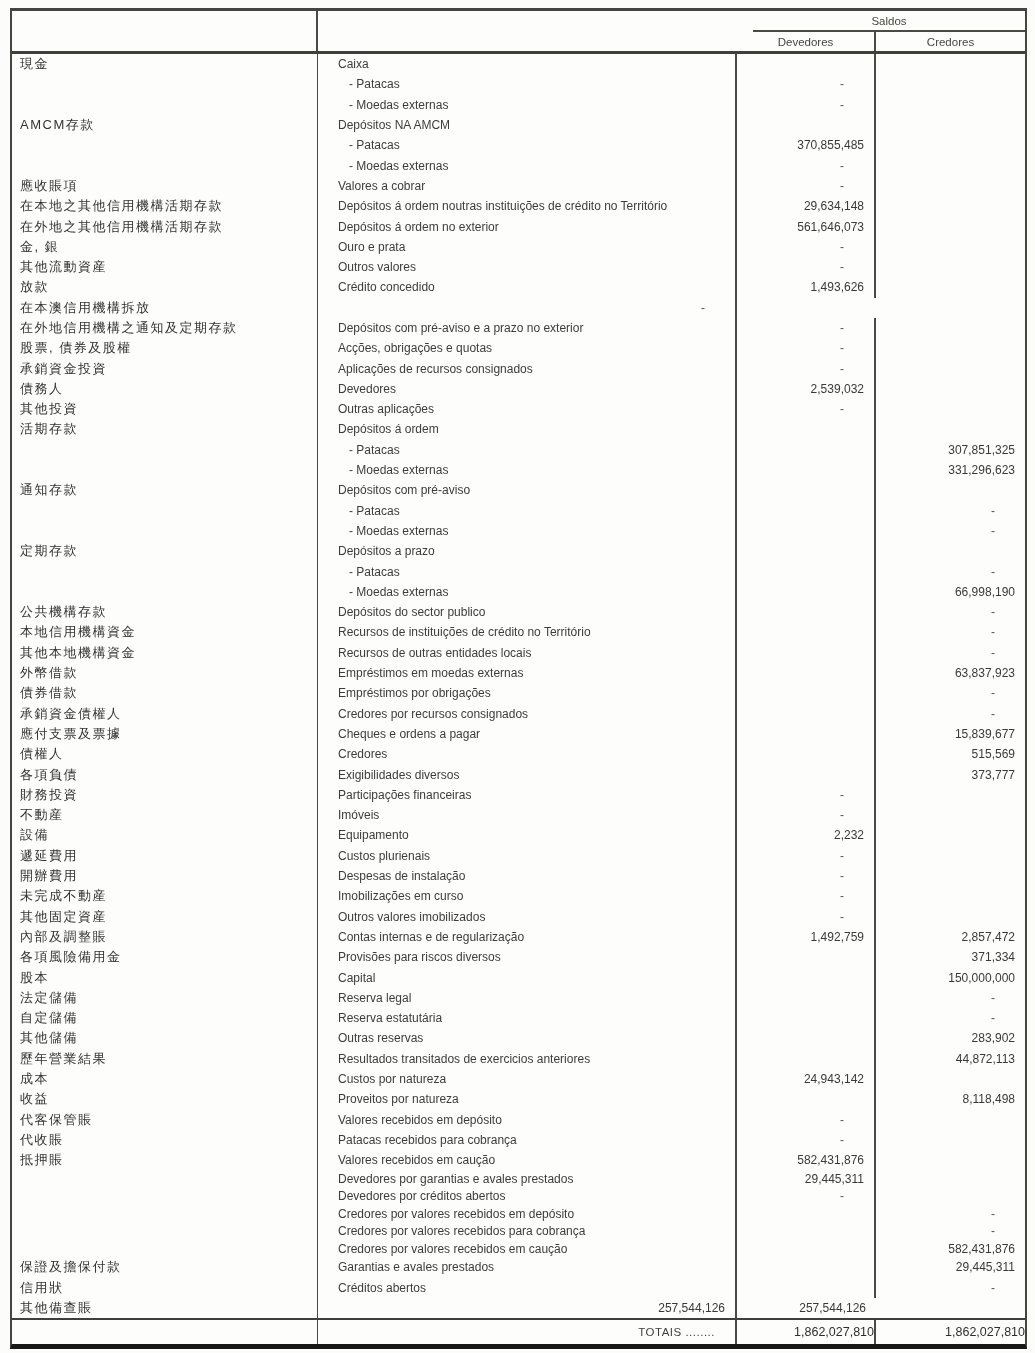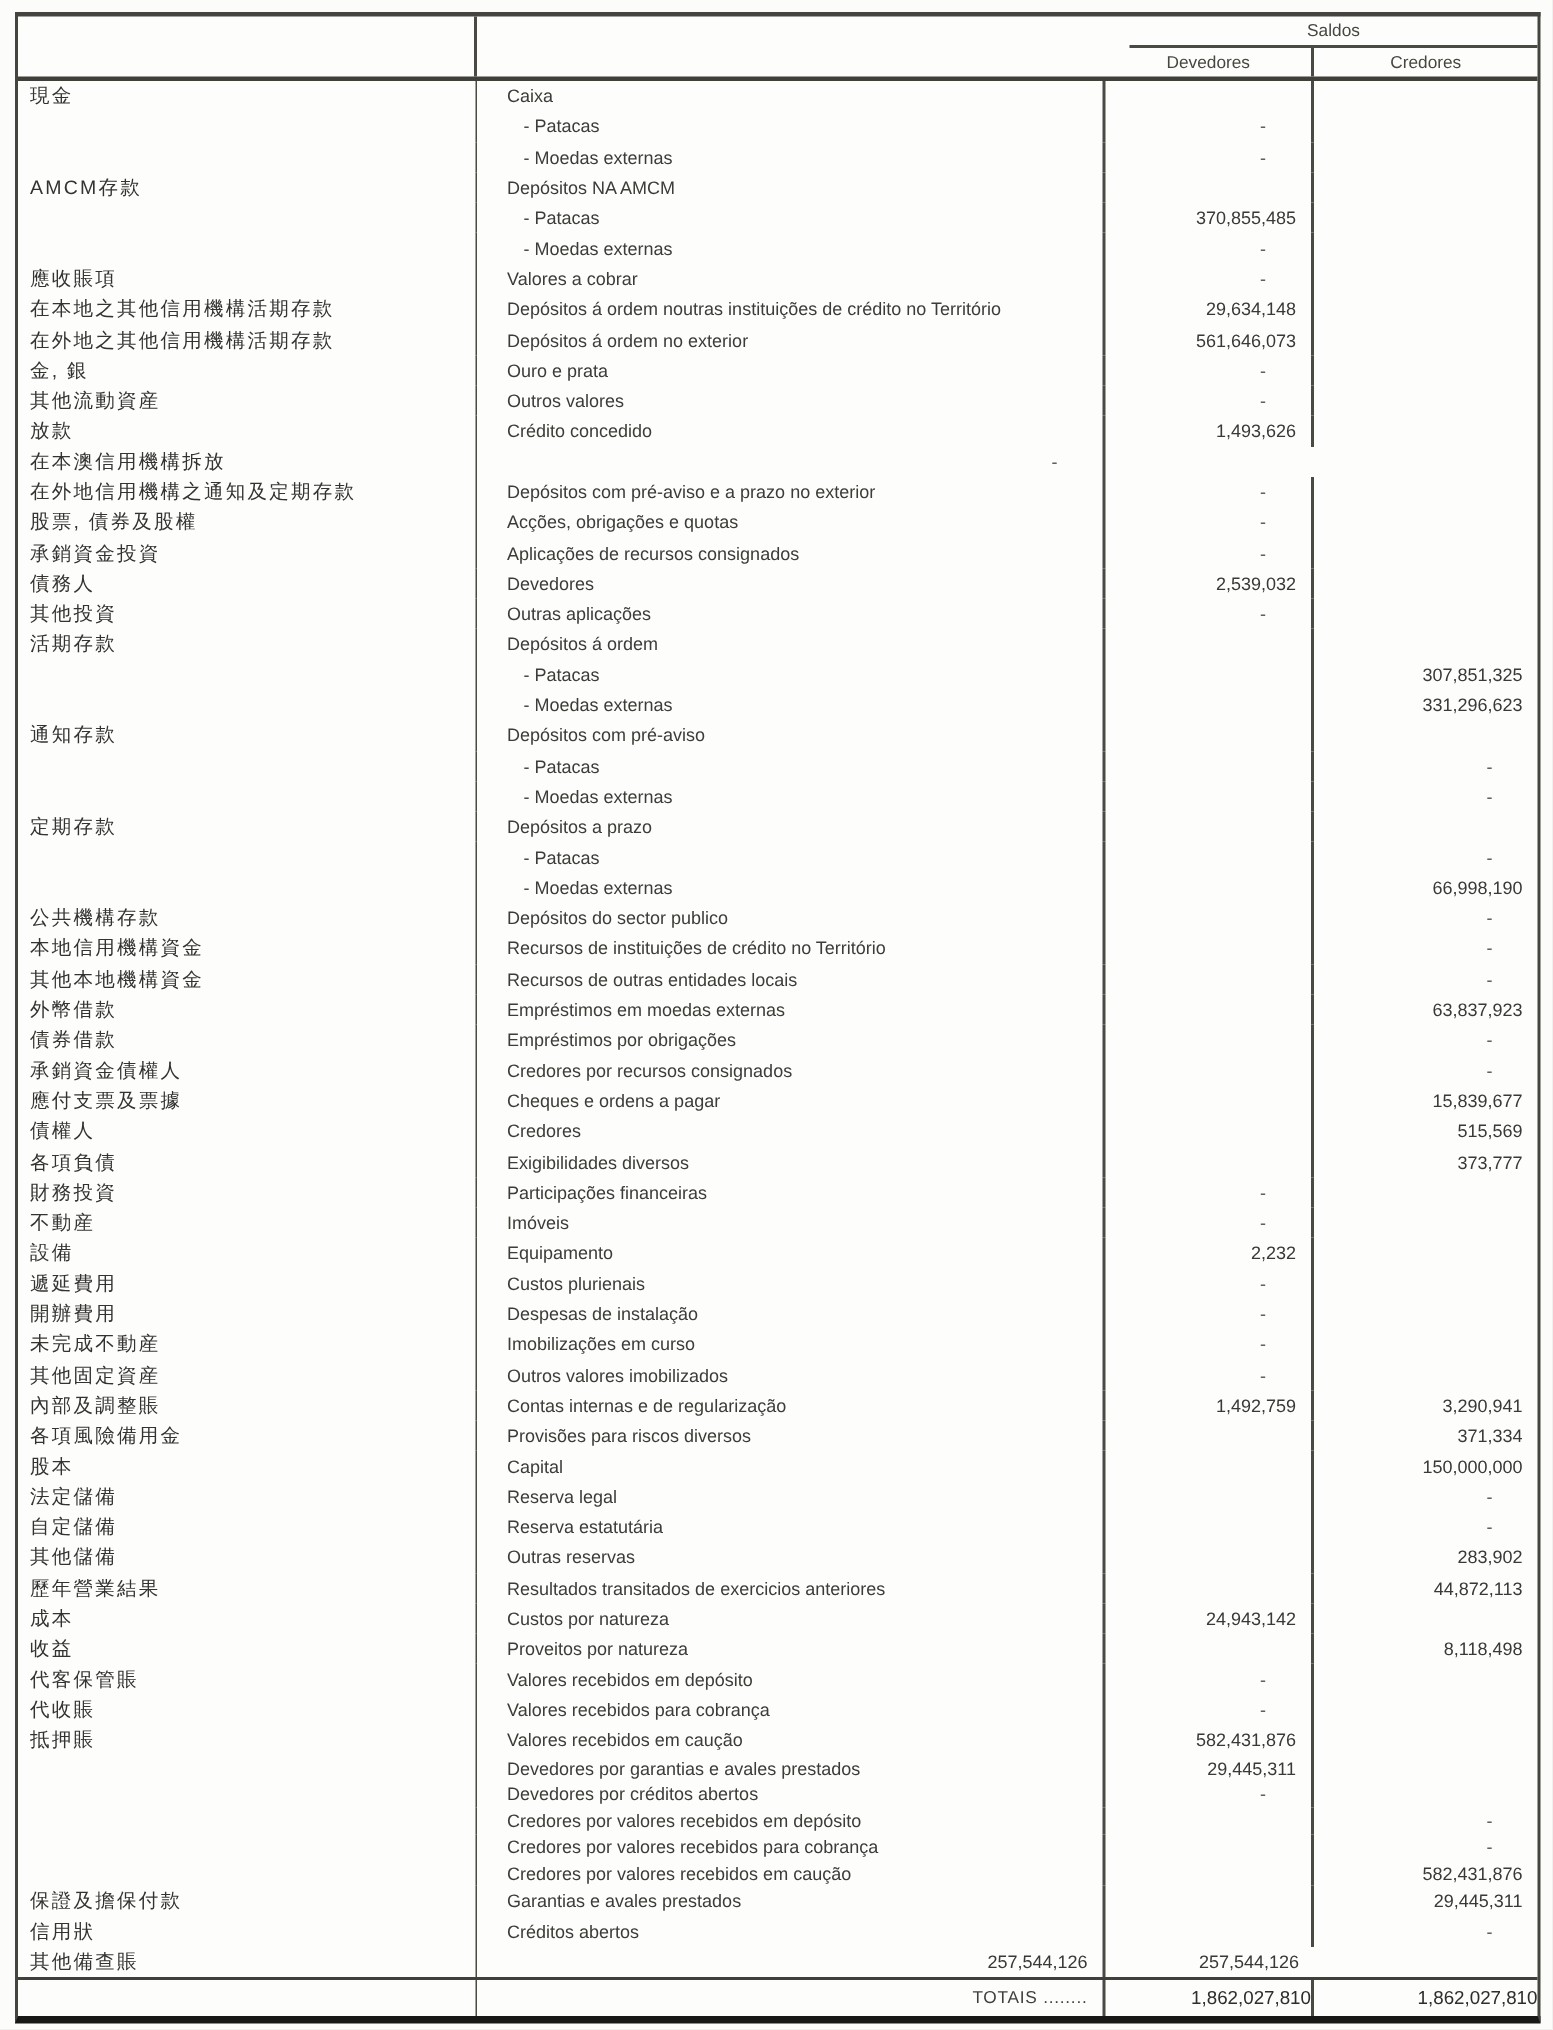--- a/index.html
+++ b/index.html
@@ -69,21 +69,21 @@
   }
   .c-dev { border-right:2px solid #4a4944; }
   .c-num.dash { padding-right:30px; color:#55544f; }
 
   
   .trow { border-top:2px solid #403f3a; height:26px; }
   .t-col1 { border-right:1.5px solid #4a4944; }
   .t-label {
     border-right:2px solid #4a4944;
     display:flex; align-items:center; justify-content:flex-end;
-    font-size:11.5px; letter-spacing:.5px; color:#413f3b; padding-right:10px;
+    font-size:11.5px; letter-spacing:.5px; color:#413f3b; padding-right:20px;
   }
   .t-num {
     display:flex; align-items:center; justify-content:flex-end;
     font-size:12.5px; color:#2f2e2b; 
     font-variant-numeric:tabular-nums;
   }
   .t-dev { border-right:2px solid #4a4944; }
 </style>
 </head>
 <body>
@@ -355,21 +355,21 @@
         <div class="row grid4">
           <div class="cell c-cn">其他固定資産</div>
           <div class="cell c-pt">Outros valores imobilizados</div>
           <div class="cell c-num c-dev dash">-</div>
           <div class="cell c-num"></div>
         </div>
         <div class="row grid4">
           <div class="cell c-cn">內部及調整賬</div>
           <div class="cell c-pt">Contas internas e de regularização</div>
           <div class="cell c-num c-dev">1,492,759</div>
-          <div class="cell c-num">3,290,941</div>
+          <div class="cell c-num">2,857,472</div>
         </div>
         <div class="row grid4">
           <div class="cell c-cn">各項風險備用金</div>
           <div class="cell c-pt">Provisões para riscos diversos</div>
           <div class="cell c-num c-dev"></div>
           <div class="cell c-num">371,334</div>
         </div>
         <div class="row grid4">
           <div class="cell c-cn">股本</div>
           <div class="cell c-pt">Capital</div>
@@ -413,21 +413,21 @@
           <div class="cell c-num">8,118,498</div>
         </div>
         <div class="row grid4">
           <div class="cell c-cn">代客保管賬</div>
           <div class="cell c-pt">Valores recebidos em depósito</div>
           <div class="cell c-num c-dev dash">-</div>
           <div class="cell c-num"></div>
         </div>
         <div class="row grid4">
           <div class="cell c-cn">代收賬</div>
-          <div class="cell c-pt">Valores recebidos para cobrança</div>
+          <div class="cell c-pt">Patacas recebidos para cobrança</div>
           <div class="cell c-num c-dev dash">-</div>
           <div class="cell c-num"></div>
         </div>
         <div class="row grid4">
           <div class="cell c-cn">抵押賬</div>
           <div class="cell c-pt">Valores recebidos em caução</div>
           <div class="cell c-num c-dev">582,431,876</div>
           <div class="cell c-num"></div>
         </div>
         <div class="row grid4 tight">

